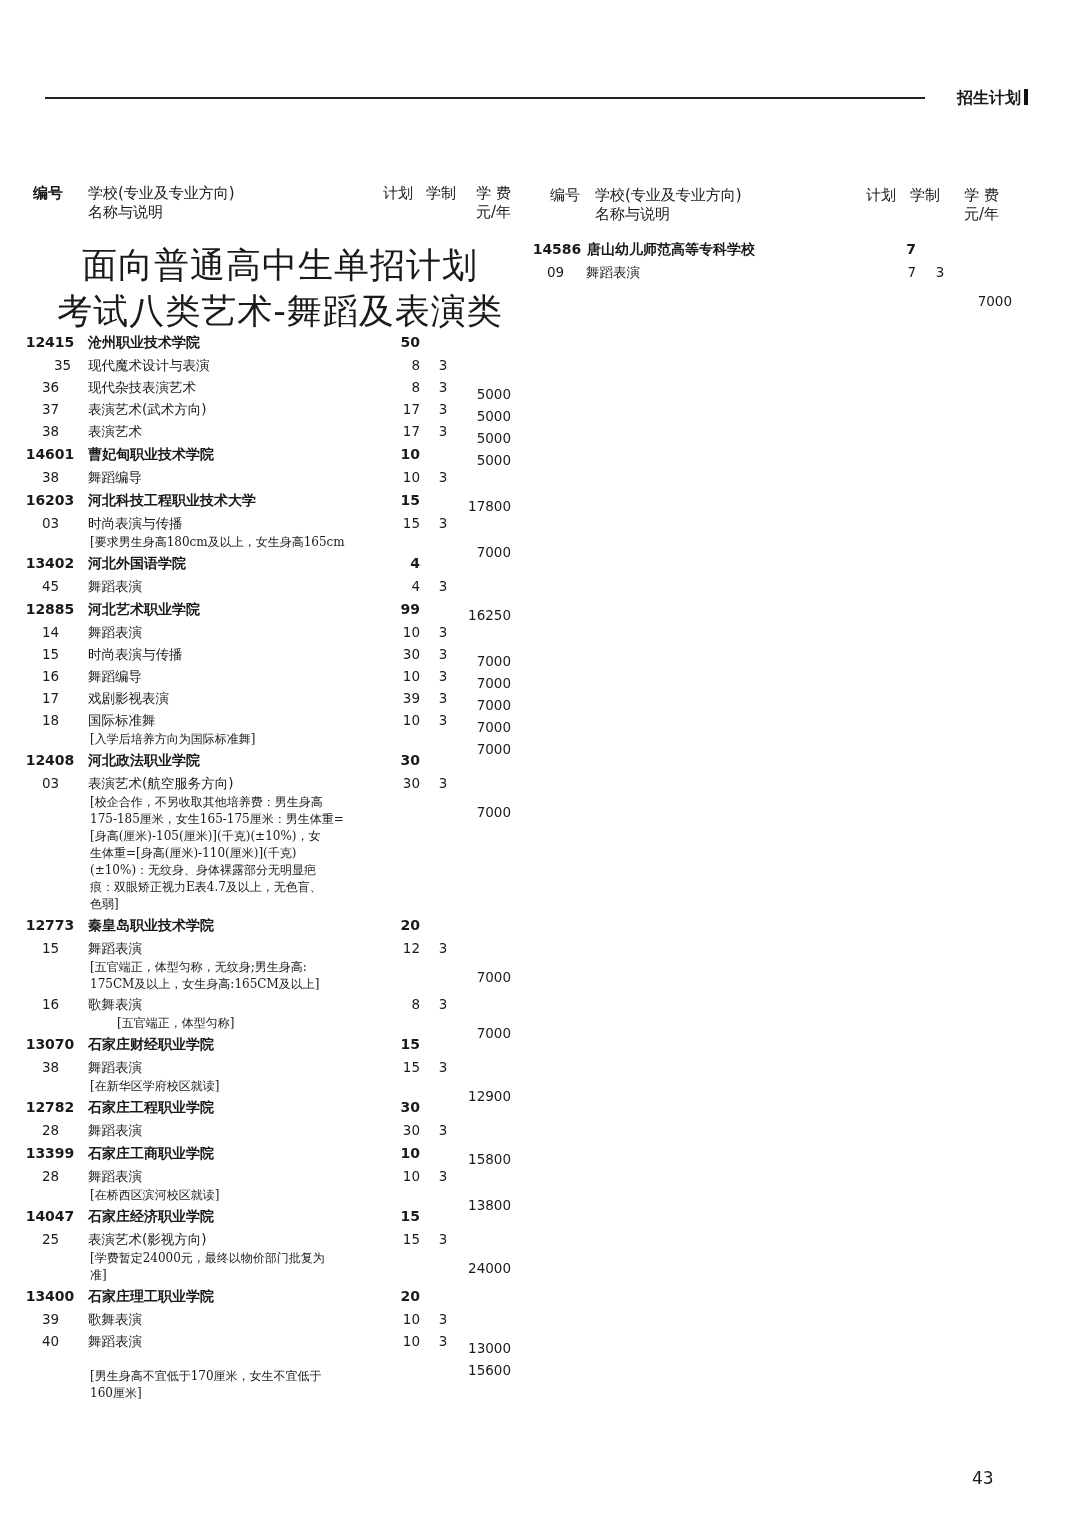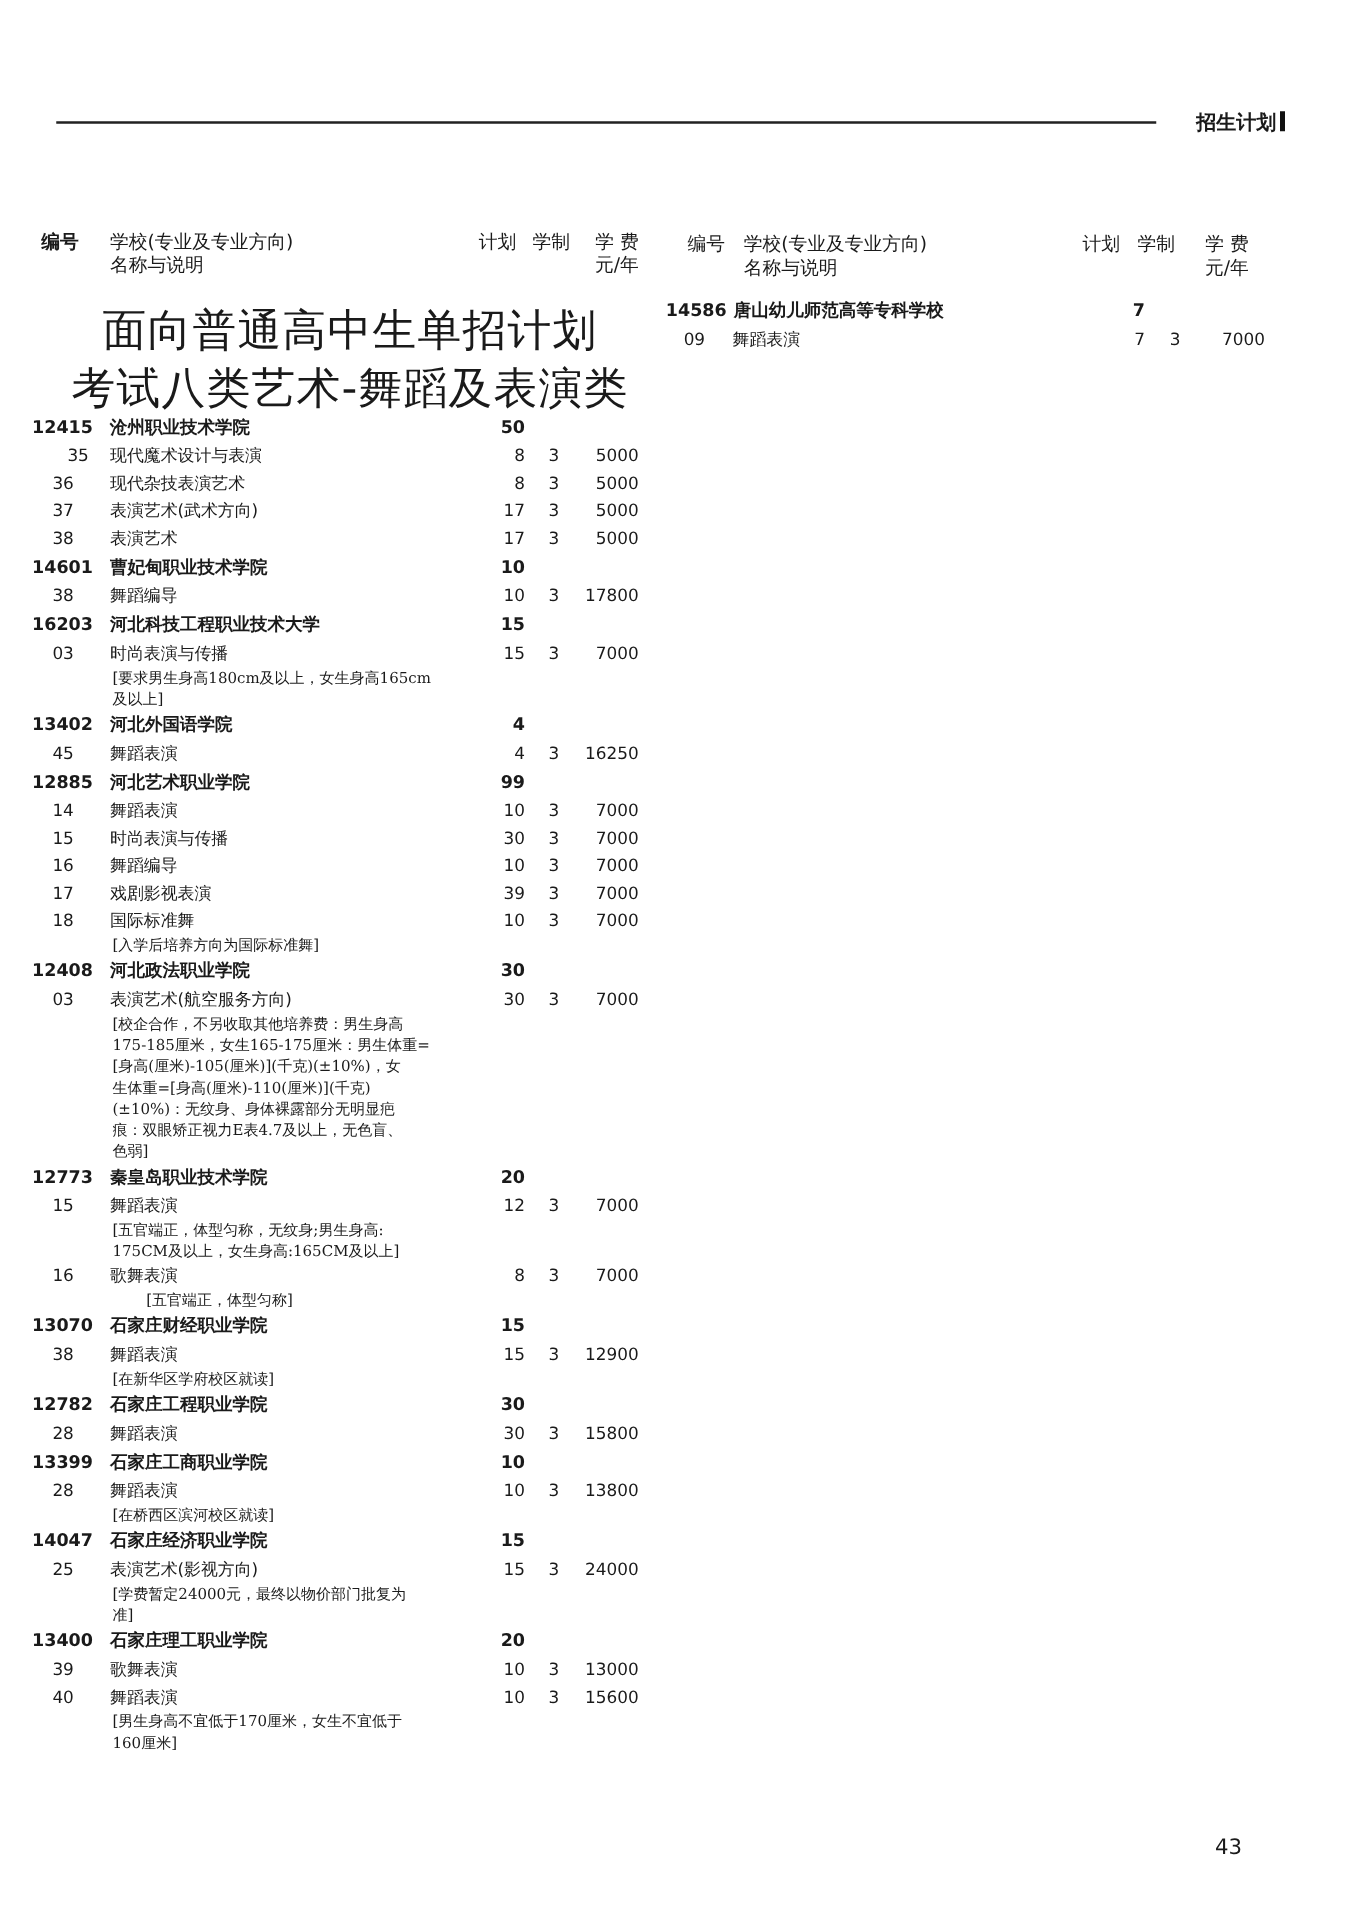--- a/index.html
+++ b/index.html
@@ -21,21 +21,21 @@
   .title { position: absolute; left: 45px; top: 242px; width: 470px; text-align: center;
     font-family: "DejaVu Sans", sans-serif; font-size: 35px; line-height: 46px; letter-spacing: 1px; }
 
   .col { position: absolute; }
   .row { position: relative; height: 22px; font-size: 13.5px; line-height: 22px; }
   .row.school { font-weight: bold; font-size: 14px; height: 24px; line-height: 24px; }
   .row .c-code { position: absolute; text-align: center; }
   .row .c-name { position: absolute; white-space: nowrap; }
   .row .c-plan { position: absolute; text-align: right; width: 30px; }
   .row .c-years { position: absolute; text-align: center; width: 16px; }
-  .row .c-fee { position: absolute; text-align: right; width: 60px; }
+  .row .c-fee { position: absolute; text-align: right; width: 60px; margin-top: 29px; }
   .note { position: relative; font-size: 12px; line-height: 17px; font-family: "DejaVu Serif", serif; }
   .page-num { position: absolute; left: 972px; top: 1468px; font-size: 17px; }
 </style>
 </head>
 <body>
 
 <div class="rule"></div>
 <div class="running-head">
   <span>招生计划</span><span class="bar"></span>
 </div>
@@ -125,21 +125,20 @@
       <span class="c-plan" style="left: 370px;">15</span>
     </div>
     <div class="row major">
       <span class="c-code" style="left: 0px; width: 61px;">03</span>
       <span class="c-name" style="left: 68px;">时尚表演与传播</span>
       <span class="c-plan" style="left: 370px;">15</span>
       <span class="c-years" style="left: 415px;">3</span>
       <span class="c-fee" style="left: 431px;">7000</span>
     </div>
     <div class="note" style="left: 70px;">[要求男生身高180cm及以上，女生身高165cm</div>
-    <div class="note" style="left: 70px;">及以上]</div>
     <div class="row school">
       <span class="c-code" style="left: 0px; width: 60px;">13402</span>
       <span class="c-name" style="left: 68px;">河北外国语学院</span>
       <span class="c-plan" style="left: 370px;">4</span>
     </div>
     <div class="row major">
       <span class="c-code" style="left: 0px; width: 61px;">45</span>
       <span class="c-name" style="left: 68px;">舞蹈表演</span>
       <span class="c-plan" style="left: 370px;">4</span>
       <span class="c-years" style="left: 415px;">3</span>
@@ -291,21 +290,21 @@
       <span class="c-years" style="left: 415px;">3</span>
       <span class="c-fee" style="left: 431px;">13000</span>
     </div>
     <div class="row major">
       <span class="c-code" style="left: 0px; width: 61px;">40</span>
       <span class="c-name" style="left: 68px;">舞蹈表演</span>
       <span class="c-plan" style="left: 370px;">10</span>
       <span class="c-years" style="left: 415px;">3</span>
       <span class="c-fee" style="left: 431px;">15600</span>
     </div>
-    <div class="note" style="left: 70px;">[男生身高不宜低于170厘米，女生不宜低于</div>
+    <div class="note" style="left: 70px; margin-top: 16px;">[男生身高不宜低于170厘米，女生不宜低于</div>
     <div class="note" style="left: 70px;">160厘米]</div>
   </div>
 <div class="col" id="right-col" style="left:530px; top:237px; width:500px;">
     <div class="row school">
       <span class="c-code" style="left: 0px; width: 54px;">14586</span>
       <span class="c-name" style="left: 57px;">唐山幼儿师范高等专科学校</span>
       <span class="c-plan" style="left: 356px;">7</span>
     </div>
     <div class="row major">
       <span class="c-code" style="left: 0px; width: 51px;">09</span>

